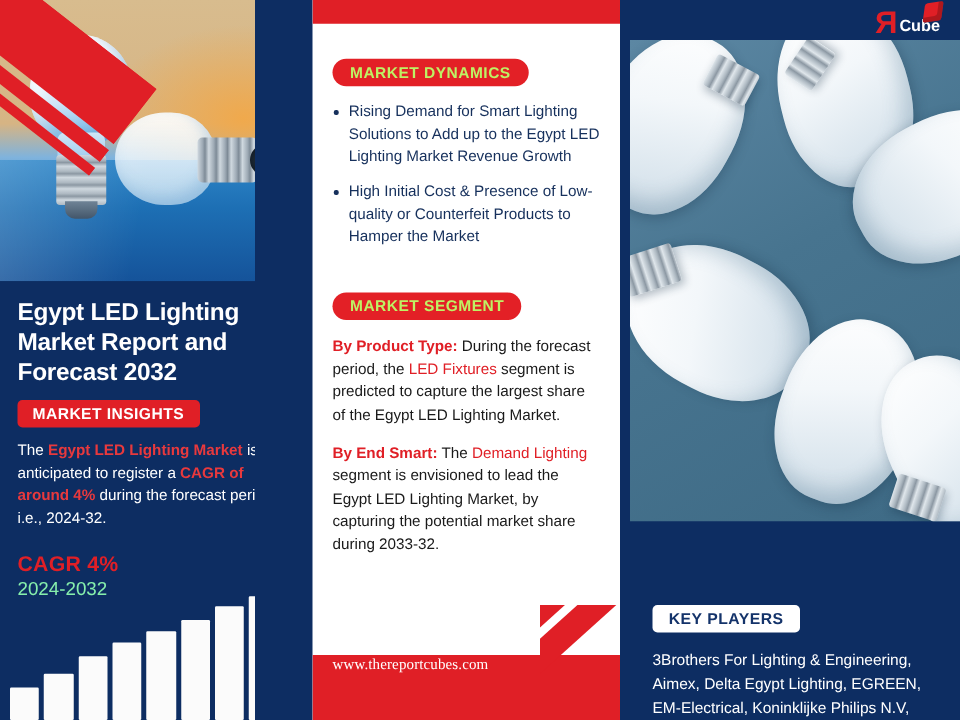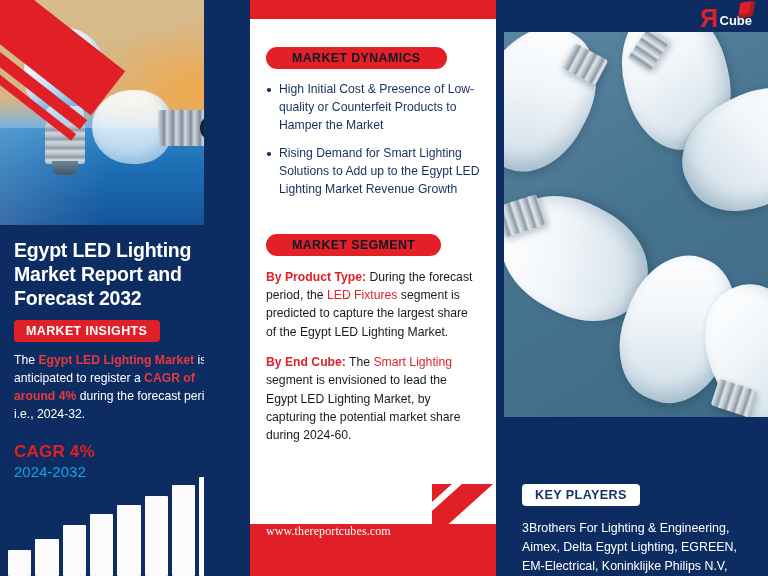--- a/index.html
+++ b/index.html
@@ -130,21 +130,21 @@
   .insight-text .hl{ color:#e8393d; font-weight:bold; }
 
   .cagr-block{ margin-top:18px; }
   .cagr-value{
     color:#e01f26;
     font-size:17px;
     font-weight:bold;
     letter-spacing:.2px;
   }
   .cagr-years{
-    color:#0ea5e9;
+    color:#86efac;
     font-size:15px;
     margin-top:1px;
   }
 
   .bars{
     position:absolute;
     left:8px; bottom:0;
     width:242px; height:108px;
     display:flex;
     align-items:flex-end;
@@ -169,25 +169,25 @@
     background:#e01f26;
   }
   .mid-inner{
     position:absolute; left:0; top:19px;
     width:246px; height:521px;
     padding:28px 16px 0 16px;
   }
   .pill{
     display:inline-block;
     background:#e32026;
-    color:#0f172a;
+    color:#bef264;
     font-size:12.4px;
     font-weight:bold;
     letter-spacing:.4px;
-    padding:4px 26px;
+    padding:4px 14px;
     border-radius:12px;
   }
   .dyn-list{ list-style:none; margin-top:12px; }
   .dyn-list li{
     position:relative;
     color:#16305c;
     font-size:12.2px;
     line-height:1.46;
     padding-left:13px;
     margin-bottom:11px;
@@ -384,29 +384,29 @@
       </div>
   </div>
 
   <div class="col-mid">
     <div class="mid-topbar"></div>
 
     <div class="mid-inner">
       <div class="pill">MARKET DYNAMICS</div>
 
       <ul class="dyn-list" id="dynamics-list">
+          <li>Rising Demand for Smart Lighting Solutions to Add up to the Egypt LED Lighting Market Revenue Growth</li>
           <li>High Initial Cost &amp; Presence of Low-quality or Counterfeit Products to Hamper the Market</li>
-          <li>Rising Demand for Smart Lighting Solutions to Add up to the Egypt LED Lighting Market Revenue Growth</li>
         </ul>
 
       <div class="pill seg-head">MARKET SEGMENT</div>
 
       <div id="segment-paras">
           <p class="seg-para"><span class="lead">By Product Type:</span><span> During the forecast period, the </span><span class="hl">LED Fixtures</span><span> segment is predicted to capture the largest share of the Egypt LED Lighting Market.</span></p>
-          <p class="seg-para"><span class="lead">By End Cube:</span><span> The </span><span class="hl">Smart Lighting</span><span> segment is envisioned to lead the Egypt LED Lighting Market, by capturing the potential market share during 2024-60.</span></p>
+          <p class="seg-para"><span class="lead">By End Smart:</span><span> The </span><span class="hl">Demand Lighting</span><span> segment is envisioned to lead the Egypt LED Lighting Market, by capturing the potential market share during 2033-32.</span></p>
         </div>
     </div>
 
     <div class="mid-footer">
       <span class="url">www.thereportcubes.com</span>
     </div>
   </div>
 
   <div class="col-right">
 

